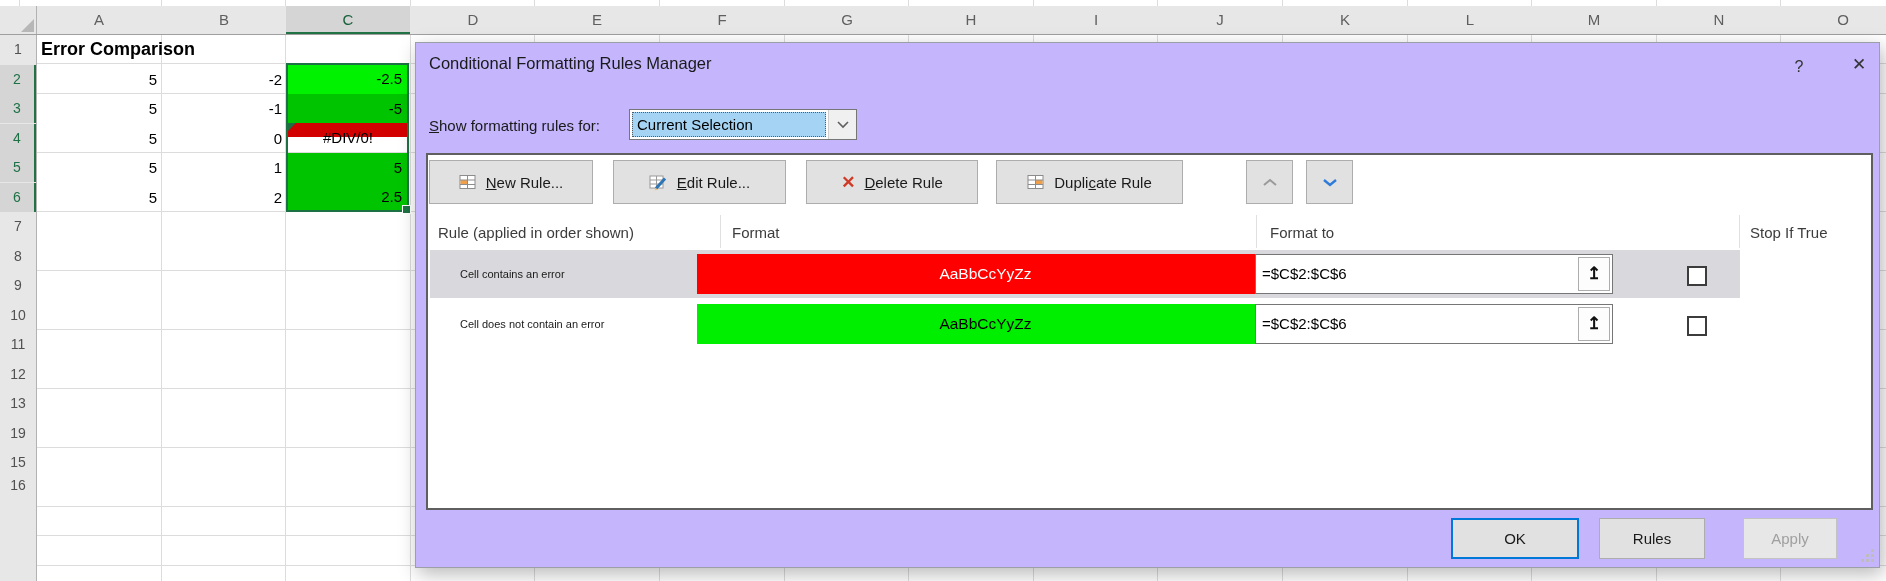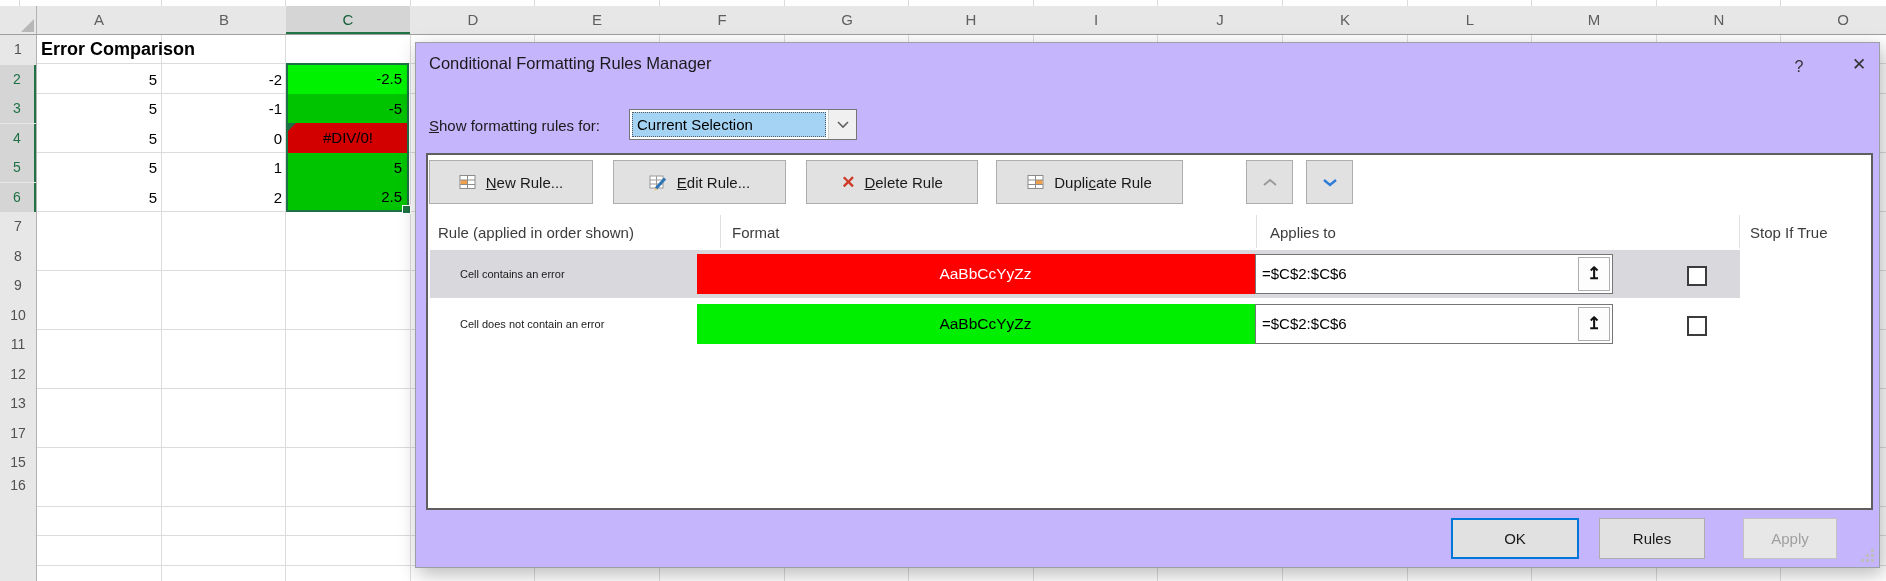--- a/index.html
+++ b/index.html
@@ -98,41 +98,41 @@
   <div class="rowhead sel" style="top:124px">4</div>
   <div class="rowhead sel" style="top:153px">5</div>
   <div class="rowhead sel" style="top:183px">6</div>
   <div class="rowhead" style="top:212px">7</div>
   <div class="rowhead" style="top:242px">8</div>
   <div class="rowhead" style="top:271px">9</div>
   <div class="rowhead" style="top:301px">10</div>
   <div class="rowhead" style="top:330px">11</div>
   <div class="rowhead" style="top:360px">12</div>
   <div class="rowhead" style="top:389px">13</div>
-  <div class="rowhead" style="top:419px">17</div>
+  <div class="rowhead" style="top:419px">19</div>
   <div class="rowhead" style="top:448px">15</div>
   <div class="rowhead" style="top:471px">16</div>
 
   <div class="a1">Error Comparison</div>
 
   <div class="cellnum" style="left:40px;top:65px;width:117px">5</div>
   <div class="cellnum" style="left:40px;top:94px;width:117px">5</div>
   <div class="cellnum" style="left:40px;top:124px;width:117px">5</div>
   <div class="cellnum" style="left:40px;top:153px;width:117px">5</div>
   <div class="cellnum" style="left:40px;top:183px;width:117px">5</div>
 
   <div class="cellnum" style="left:165px;top:65px;width:117px">-2</div>
   <div class="cellnum" style="left:165px;top:94px;width:117px">-1</div>
   <div class="cellnum" style="left:165px;top:124px;width:117px">0</div>
   <div class="cellnum" style="left:165px;top:153px;width:117px">1</div>
   <div class="cellnum" style="left:165px;top:183px;width:117px">2</div>
 
   <div class="ccell cg-active" style="top:64px;height:30px;line-height:30px">-2.5</div>
   <div class="ccell cg" style="top:94px">-5</div>
-  <div class="ccell cerr" style="top:123px;height:30px;line-height:30px"><span class="errtri"></span><span>#DIV/0!</span></div>
+  <div class="ccell cerr" style="top:123px;height:14px;line-height:30px"><span class="errtri"></span><span>#DIV/0!</span></div>
   <div class="ccell cg" style="top:153px">5</div>
   <div class="ccell cg" style="top:182px;height:30px;line-height:30px">2.5</div>
 
   <div class="selbox">
       <span class="fillhandle"></span>
     </div>
 
   <div class="dialog">
     <div class="dtitle">Conditional Formatting Rules Manager</div>
     <div class="dhelp">?</div>
@@ -192,21 +192,21 @@
           </svg>
       </div>
       <div class="chevbtn" style="left:878px">
         <svg width="18" height="11">
             <polyline points="3,3 9,8 15,3" fill="none" stroke="#2f7bd9" stroke-width="2.4"></polyline>
           </svg>
       </div>
 
       <div class="lhead" style="left:10px">Rule (applied in order shown)</div>
       <div class="lhead" style="left:304px">Format</div>
-      <div class="lhead" style="left:842px">Applies to</div>
+      <div class="lhead" style="left:842px">Format to</div>
       <div class="lhead" style="left:1322px">Stop If True</div>
       <div class="vdiv" style="left:292px"></div>
       <div class="vdiv" style="left:828px"></div>
       <div class="vdiv" style="left:1311px"></div>
 
       <div class="rrow sel" style="top:95px">
         <div class="rulelabel">Cell contains an error</div>
       </div>
       <div class="swatch sw-red" style="top:99px">AaBbCcYyZz</div>
       <div class="appfield" style="top:99px">

